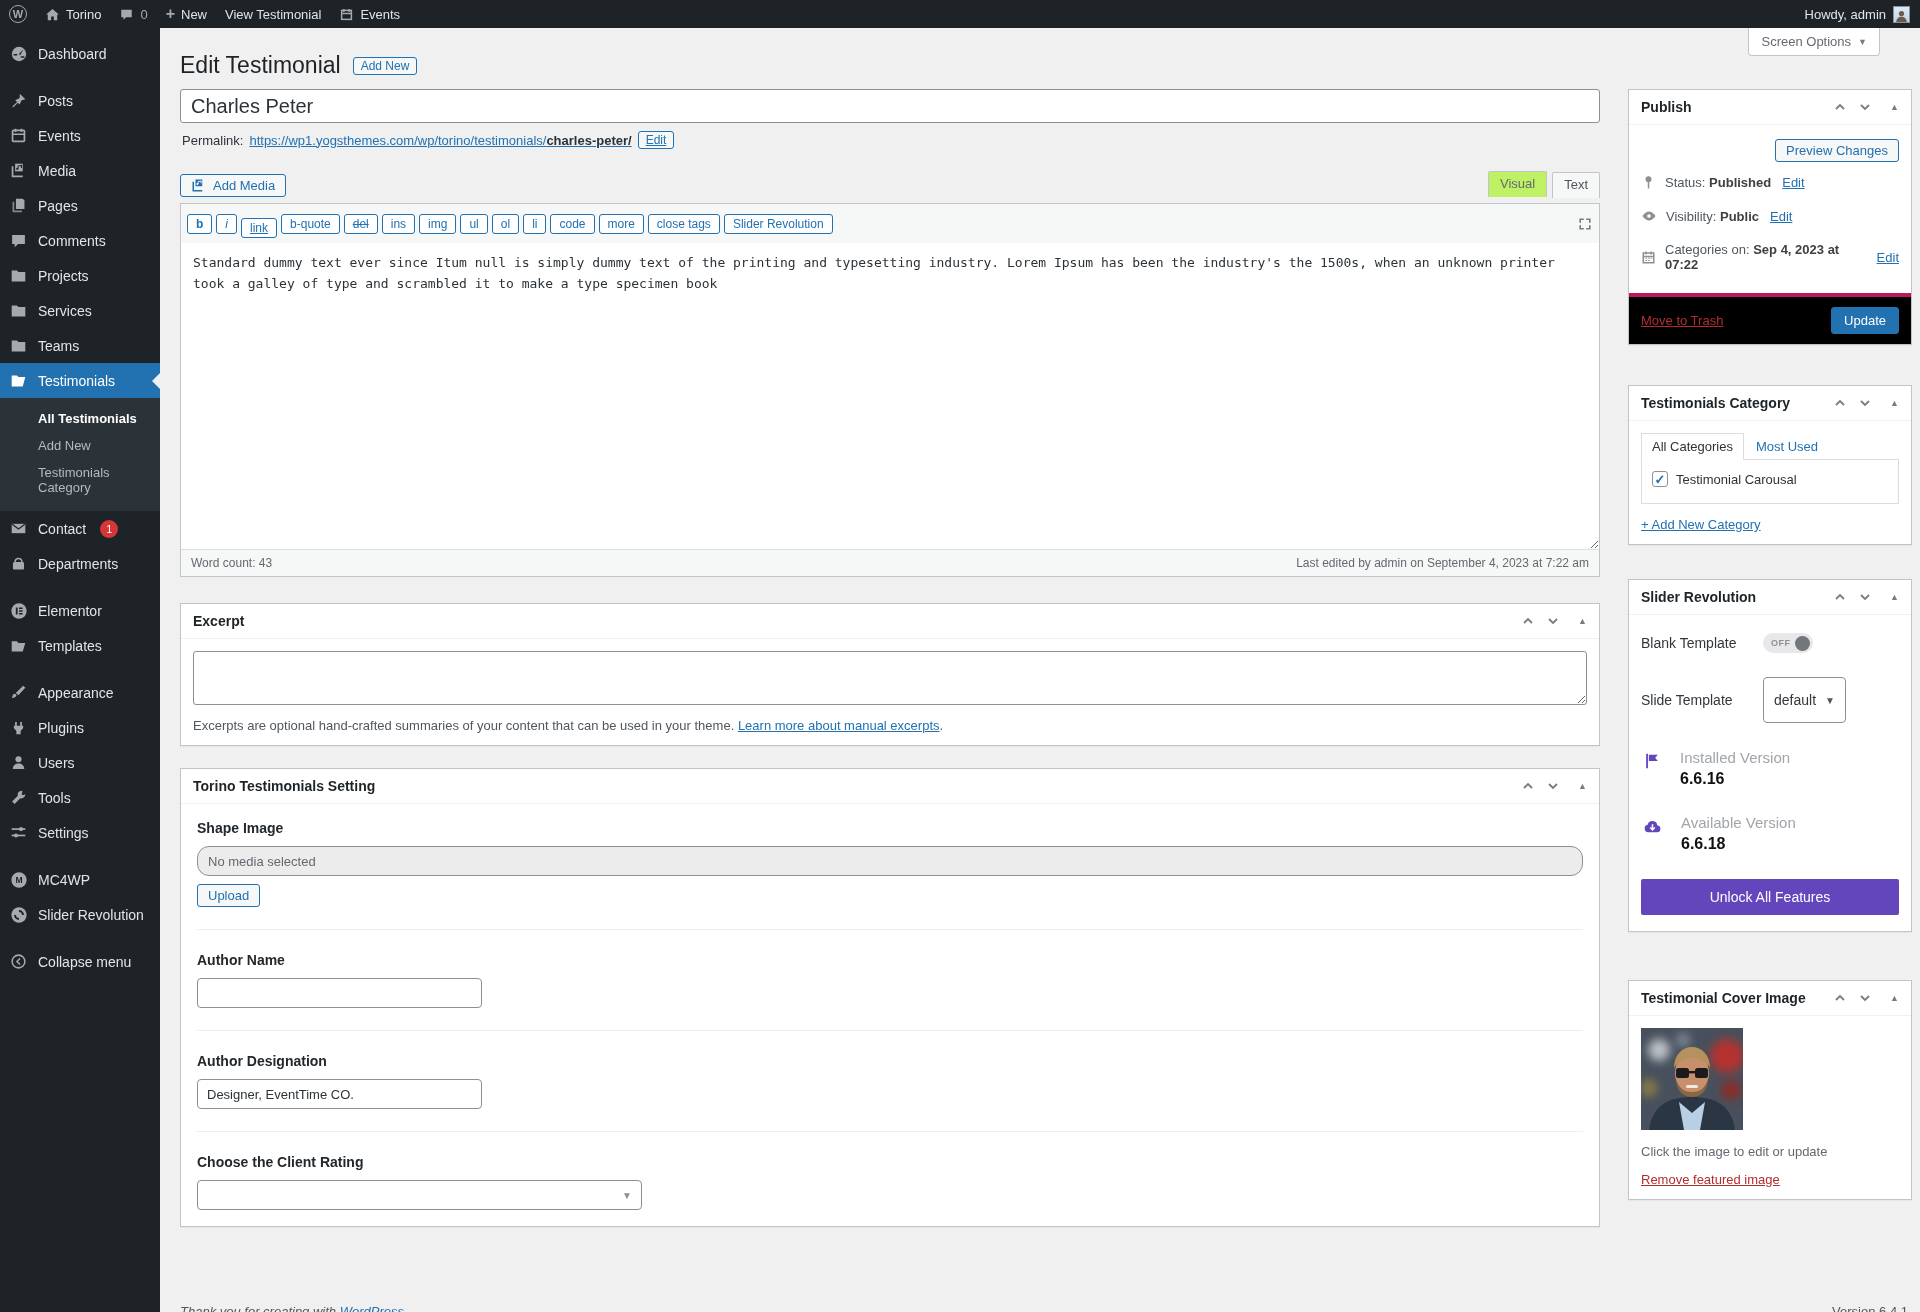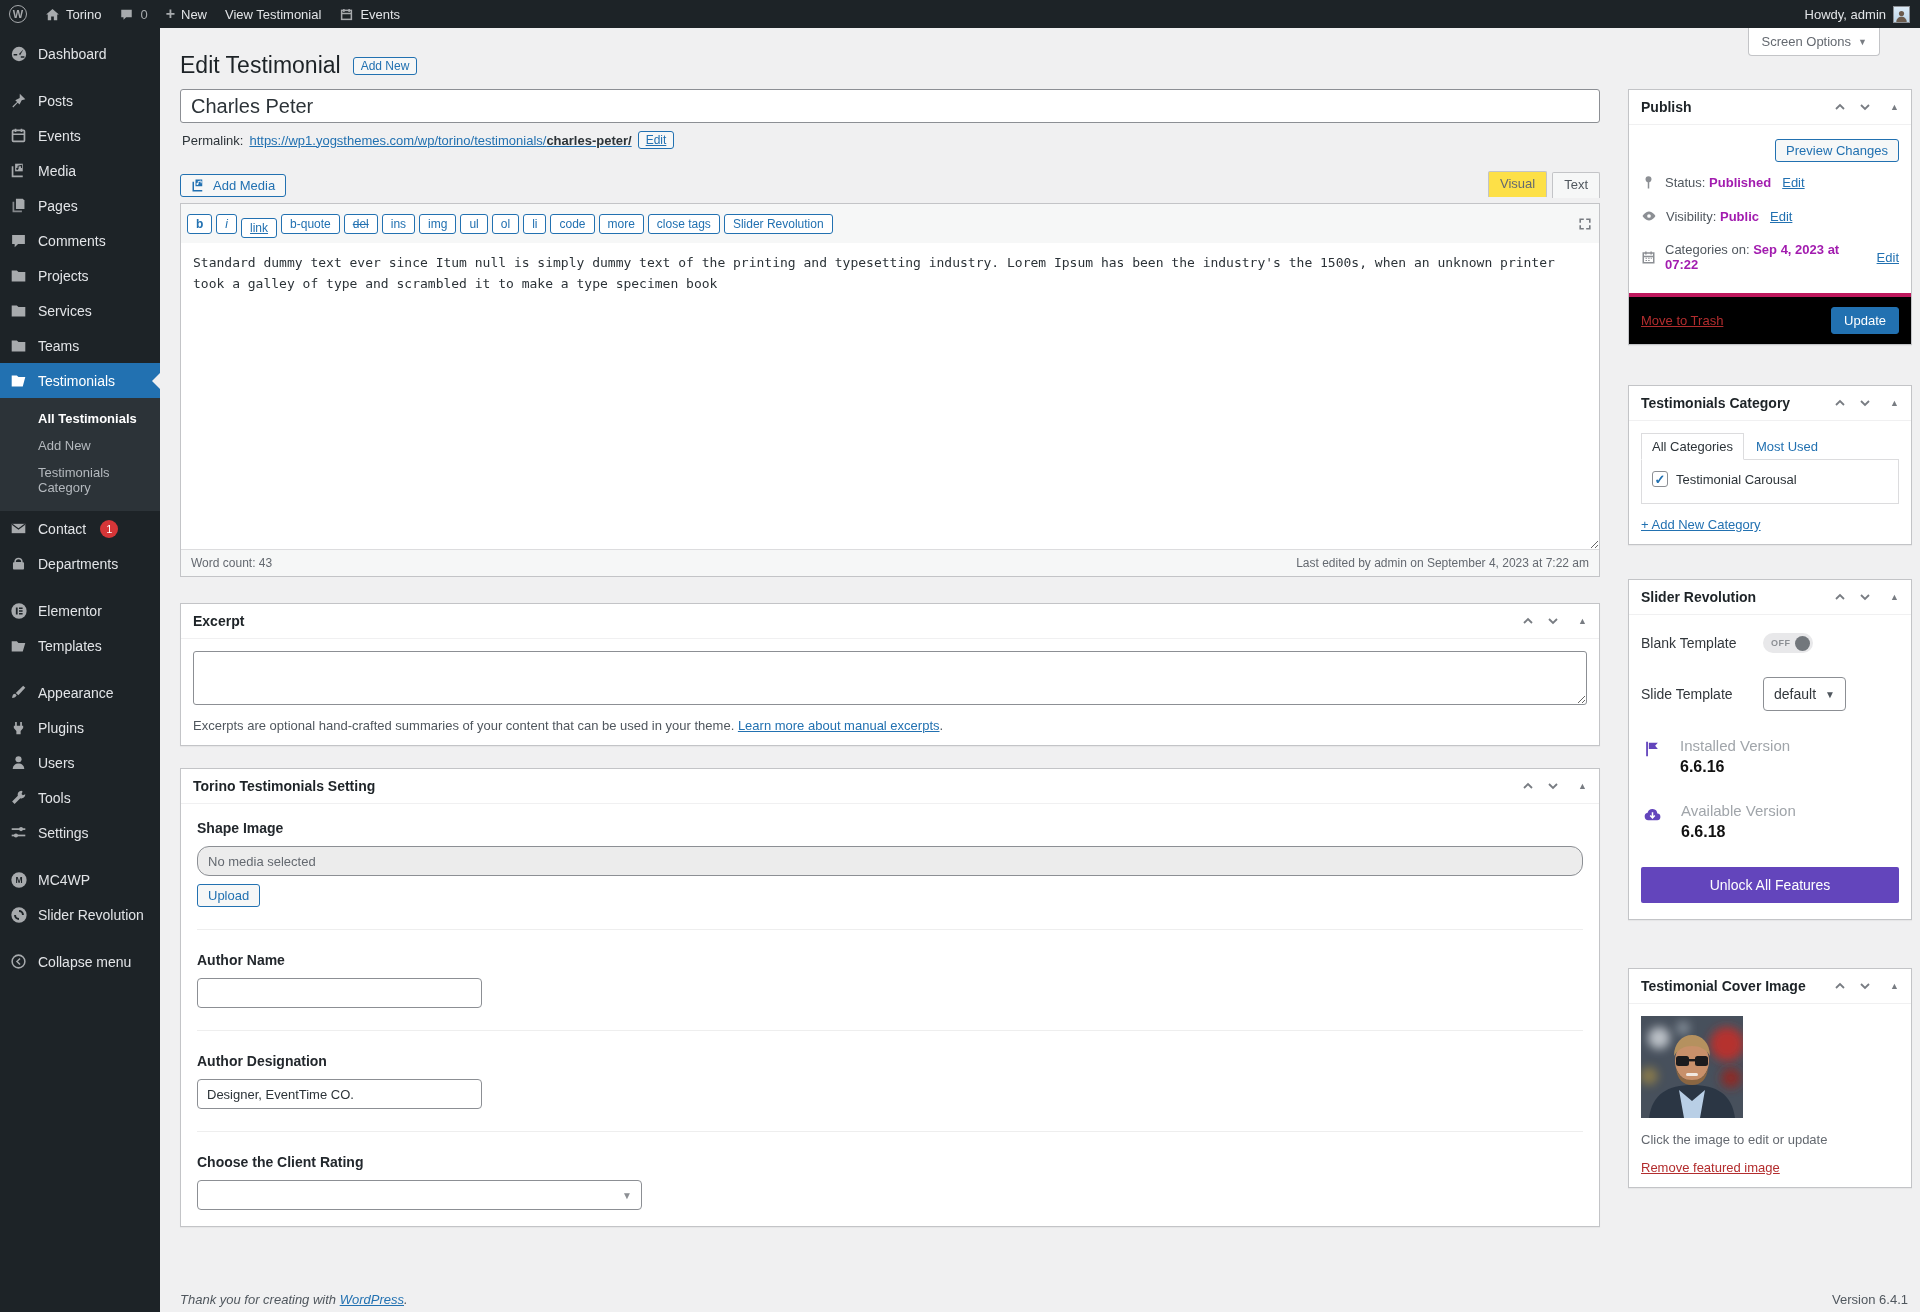--- a/index.html
+++ b/index.html
@@ -47,21 +47,21 @@
   .title-input { width:100%; height:34px; border:1px solid #8c8f94; border-radius:3px; padding:3px 10px; font-size:20px; color:#2c3338; background:#fff; font-family:inherit; outline:none; }
   .permalink { margin:8px 0 0 2px; display:flex; align-items:center; gap:6px; color:#2c3338; }
   .permalink a { color:#2271b1; text-decoration:underline; }
   .permalink b { color:#2c3338; }
 
   
   .editor-wrap { margin-top:22px; }
   .editor-top { display:flex; justify-content:space-between; align-items:flex-end; }
   .add-media { display:inline-flex; align-items:center; gap:7px; }
   .ed-tabs { display:flex; }
-  .ed-tab { padding:4px 11px 5px; border:1px solid #c3c4c7; border-bottom:none; background:#fde047; color:#646970; margin-left:5px; cursor:pointer; font-size:13px; border-radius:2px 2px 0 0; }
+  .ed-tab { padding:4px 11px 5px; border:1px solid #c3c4c7; border-bottom:none; background:#bef264; color:#646970; margin-left:5px; cursor:pointer; font-size:13px; border-radius:2px 2px 0 0; }
   .ed-tab.active { background:#f6f7f7; color:#50575e; position:relative; top:1px; padding-bottom:6px; }
   .editor-box { border:1px solid #c3c4c7; background:#fff; margin-top:6px; }
   .qt-bar { background:#f6f7f7; padding:5px 6px; display:flex; align-items:center; gap:4px; position:relative; }
   .qt { background:#fff; border:1px solid #2271b1; color:#2271b1; border-radius:3px; padding:2px 8px; font-size:12px; cursor:pointer; font-family:inherit; }
   .qt.b { font-weight:bold; } .qt.i { font-style:italic; } .qt.u { text-decoration:underline;margin-top:9px; } .qt.s { text-decoration:line-through; }
   .qt-expand { margin-left:auto; color:#787c82; display:flex; cursor:pointer; }
   .ed-content { display:block; width:100%; height:306px; border:none; outline:none; resize:vertical; padding:10px 12px; font-family:"DejaVu Sans Mono", monospace; font-size:13px; line-height:1.6; color:#2c3338; background:#fff; }
   .ed-status { display:flex; justify-content:space-between; background:#f6f7f7; border-top:1px solid #dcdcde; padding:6px 10px; color:#646970; font-size:12px; }
 
   
@@ -87,40 +87,40 @@
   .txt-input { width:285px; height:30px; border:1px solid #8c8f94; border-radius:4px; padding:4px 9px; font-size:13px; color:#2c3338; font-family:inherit; outline:none; background:#fff; }
   .rating-select { width:445px; height:30px; border:1px solid #8c8f94; border-radius:4px; background:#fff; display:flex; align-items:center; justify-content:flex-end; padding:0 9px; color:#787c82; cursor:pointer; }
   .rating-select .tri { font-size:10px; color:#8c8f94; }
 
   
   .side-box { margin-bottom:40px; }
   .pub-body { padding:6px 12px 12px; }
   .pub-preview { text-align:right; padding:8px 0 4px; }
   .pub-row { display:flex; align-items:center; gap:9px; padding:9px 0; color:#50575e; }
   .pub-row .ico { color:#8c8f94; display:flex; flex:none; }
-  .pub-row b { color:#a21caf; }
+  .pub-row b { color:#404040; }
   .pub-row a { color:#2271b1; text-decoration:underline; margin-left:2px; }
   .pub-foot { background:#000000; border-top:4px solid #be185d; padding:10px 12px; display:flex; justify-content:space-between; align-items:center; }
   .trash-link { color:#b32d2e; text-decoration:underline; }
 
   .cat-tabs { display:flex; align-items:center; }
   .cat-tab { background:#fff; border:1px solid #dcdcde; border-bottom-color:#fff; padding:5px 10px; position:relative; z-index:2; margin-bottom:-1px; color:#2c3338; cursor:pointer; }
   .cat-link { color:#2271b1; padding:5px 12px; cursor:pointer; }
   .cat-panel { border:1px solid #dcdcde; padding:11px 10px 16px; }
   .cat-item { display:flex; align-items:center; gap:8px; color:#2c3338; }
   .checkbox { width:16px; height:16px; border:1px solid #8c8f94; border-radius:3px; background:#fff; color:#2271b1; font-size:13px; font-weight:bold; display:flex; align-items:center; justify-content:center; cursor:pointer; flex:none; }
   .addcat { display:inline-block; margin-top:13px; color:#2271b1; text-decoration:underline; }
 
   .sr-body { padding:18px 12px 16px; }
   .sr-row { display:flex; align-items:center; margin-bottom:24px; }
   .sr-row .lbl { width:122px; font-size:14px; color:#32373c; }
   .toggle { width:50px; height:20px; background:#e8e8ea; border-radius:10px; display:flex; align-items:center; justify-content:space-between; padding:0 3px 0 8px; cursor:pointer; }
   .toggle .t-lbl { font-size:9px; font-weight:bold; color:#8c8f94; letter-spacing:.5px; }
   .toggle .knob { width:15px; height:15px; border-radius:50%; background:#72777c; }
-  .sr-select { border:1px solid #8c8f94; border-radius:4px; padding:8px 10px; display:flex; align-items:center; gap:9px; font-size:14px; color:#32373c; cursor:pointer; }
+  .sr-select { border:1px solid #8c8f94; border-radius:4px; padding:14px 10px; display:flex; align-items:center; gap:9px; font-size:14px; color:#32373c; cursor:pointer; }
   .sr-select .tri { font-size:10px; color:#50575e; }
   .ver-row { display:flex; align-items:flex-start; gap:19px; margin:26px 0 2px 2px; }
   .ver-row .ico { color:#6345bc; display:flex; margin-top:3px; flex:none; }
   .ver-lbl { font-size:15px; color:#a0a5aa; }
   .ver-val { font-size:16px; font-weight:bold; color:#111; margin-top:4px; }
   .unlock-btn { display:block; width:100%; margin-top:26px; background:#6345bc; color:#fff; border:none; border-radius:2px; padding:10px 8px; font-size:14px; cursor:pointer; font-family:inherit; }
 
   .cover-body { padding:12px; }
   .cover-img { width:102px; height:102px; display:block; cursor:pointer; }
   .cover-hint { margin-top:14px; color:#646970; font-size:13px; }

